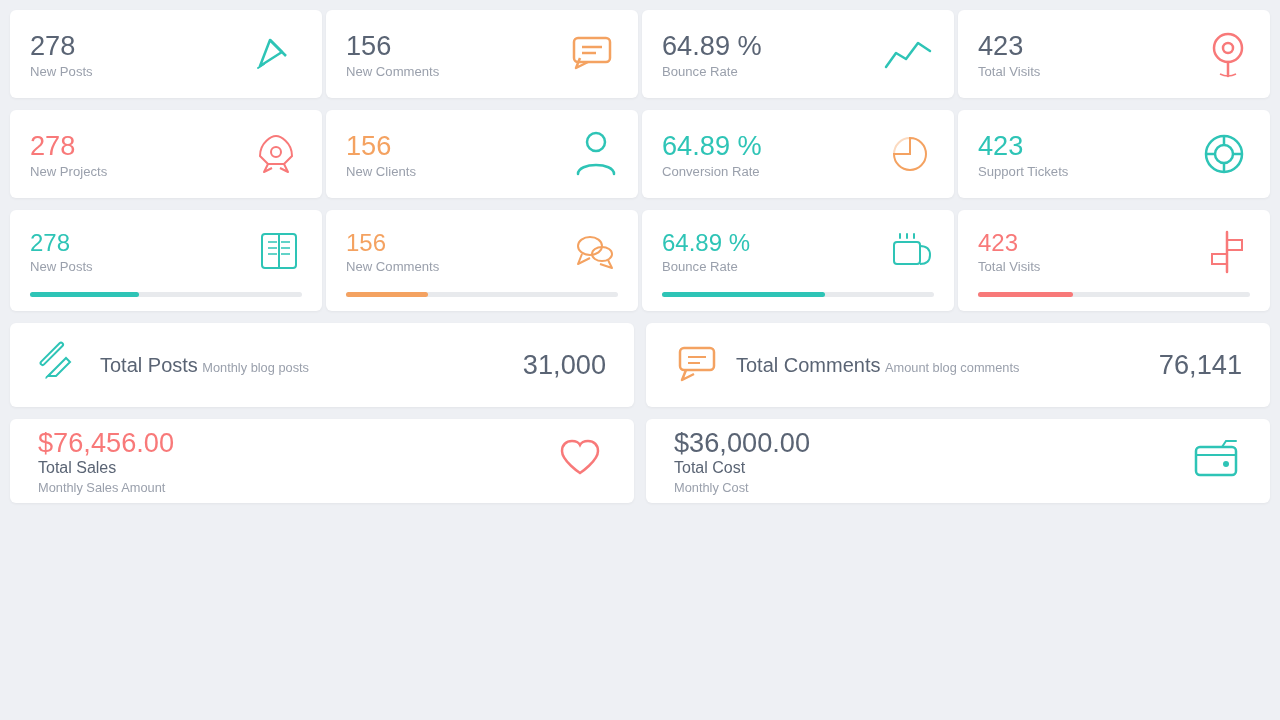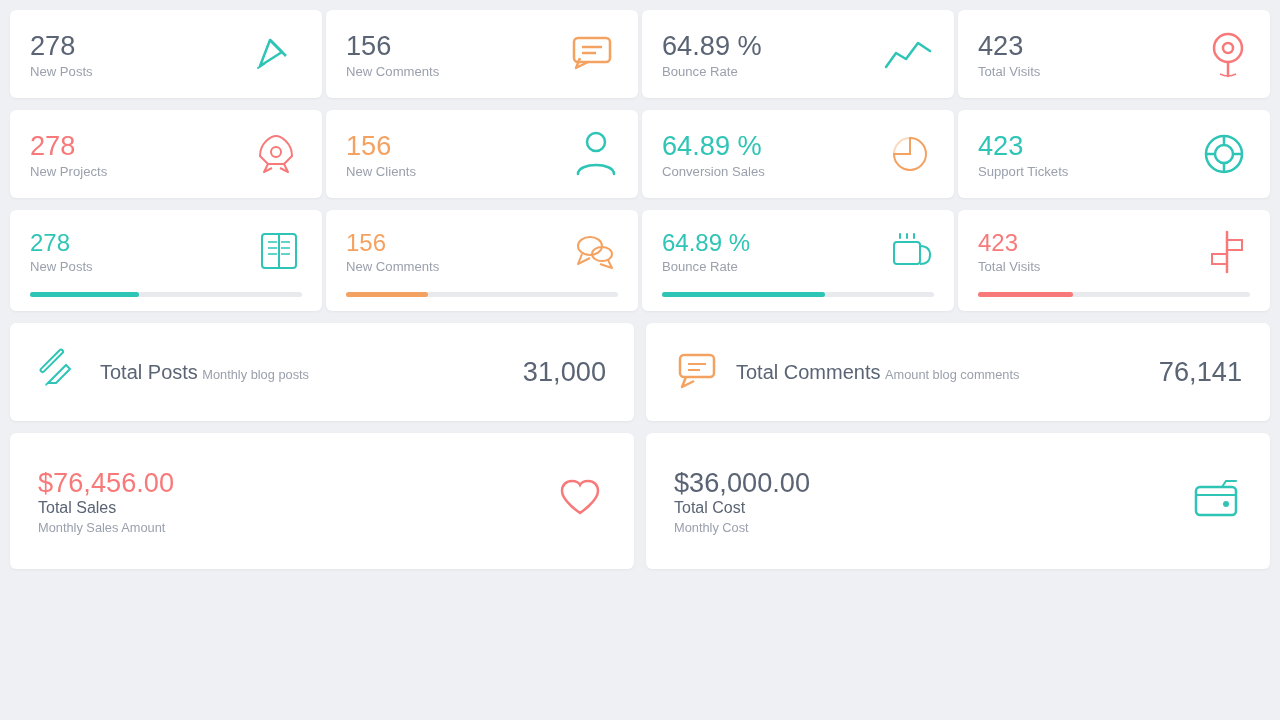--- a/index.html
+++ b/index.html
@@ -73,35 +73,35 @@
     
     .grid-row-2 {
       display: grid;
       grid-template-columns: repeat(2, 1fr);
       gap: 12px;
       margin-bottom: 12px;
     }
     .card-wide {
       background: #fff;
       border-radius: 6px;
-      padding: 24px 28px;
+      padding: 17px 28px;
       display: flex;
       align-items: center;
       justify-content: space-between;
       box-shadow: 0 1px 3px rgba(0,0,0,0.05);
     }
     .card-wide-left { display: flex; align-items: center; gap: 16px; }
     .card-wide-title { font-size: 1.25rem; font-weight: 500; color: #5a6474; }
     .card-wide-sub { font-size: 0.8rem; color: #9aa0ac; margin-top: 3px; }
     .card-wide-value { font-size: 1.7rem; font-weight: 300; color: #5a6474; }
 
     .card-sales {
       background: #fff;
       border-radius: 6px;
-      padding: 34px 28px;
+      padding: 8px 28px;
       display: flex;
       align-items: center;
       justify-content: space-between;
       box-shadow: 0 1px 3px rgba(0,0,0,0.05);
     }
     .card-sales-left { display: flex; flex-direction: column; }
     .sales-amount { font-size: 1.7rem; font-weight: 300; color: #f87979; }
     .sales-label { font-size: 1rem; font-weight: 500; color: #5a6474; }
     .sales-sub { font-size: 0.8rem; color: #9aa0ac; margin-top: 3px; }
   </style>
@@ -193,21 +193,21 @@
       <svg width="44" height="52" viewBox="0 0 44 52" fill="none">
         <circle cx="22" cy="14" r="9" stroke="#2ec4b6" stroke-width="2.5" fill="none"></circle>
         <path d="M4 46 C4 34 40 34 40 46" stroke="#2ec4b6" stroke-width="2.5" fill="none" stroke-linecap="round"></path>
       </svg>
     </div>
   </div>
 
   <div class="card">
     <div class="card-text">
       <span class="card-number num-teal">64.89 %</span>
-      <span class="card-label">Conversion Sales</span>
+      <span class="card-label">Conversion Rate</span>
     </div>
     <div class="card-icon">
       <svg width="48" height="48" viewBox="0 0 48 48" fill="none">
         <path d="M24 24 L24 8 A16 16 0 1 1 8 24 Z" stroke="#f4a261" stroke-width="2" fill="none"></path>
         <path d="M24 24 L24 8 A16 16 0 0 0 8 24 Z" stroke="#f4a261" stroke-width="2" fill="none" opacity="0.4"></path>
       </svg>
     </div>
   </div>
 
   <div class="card">

